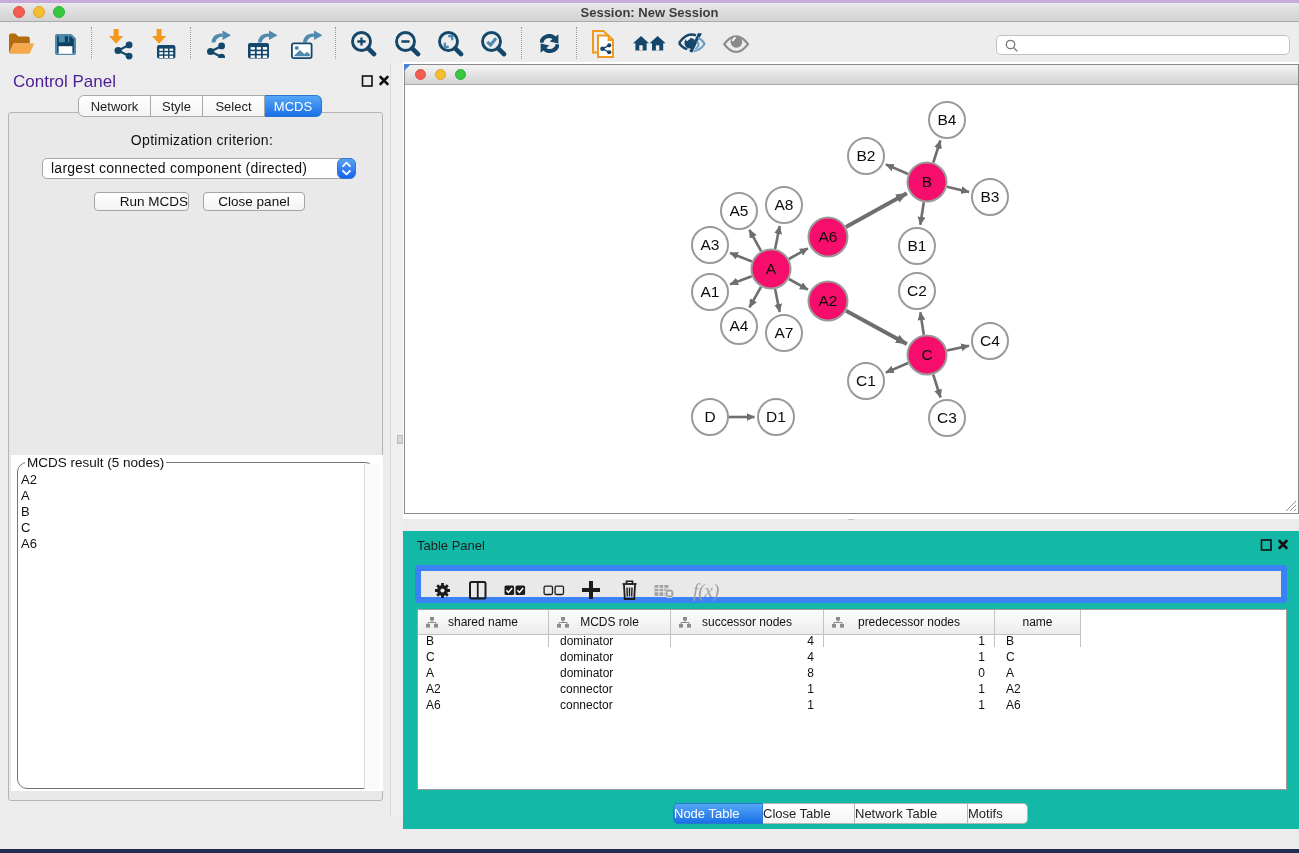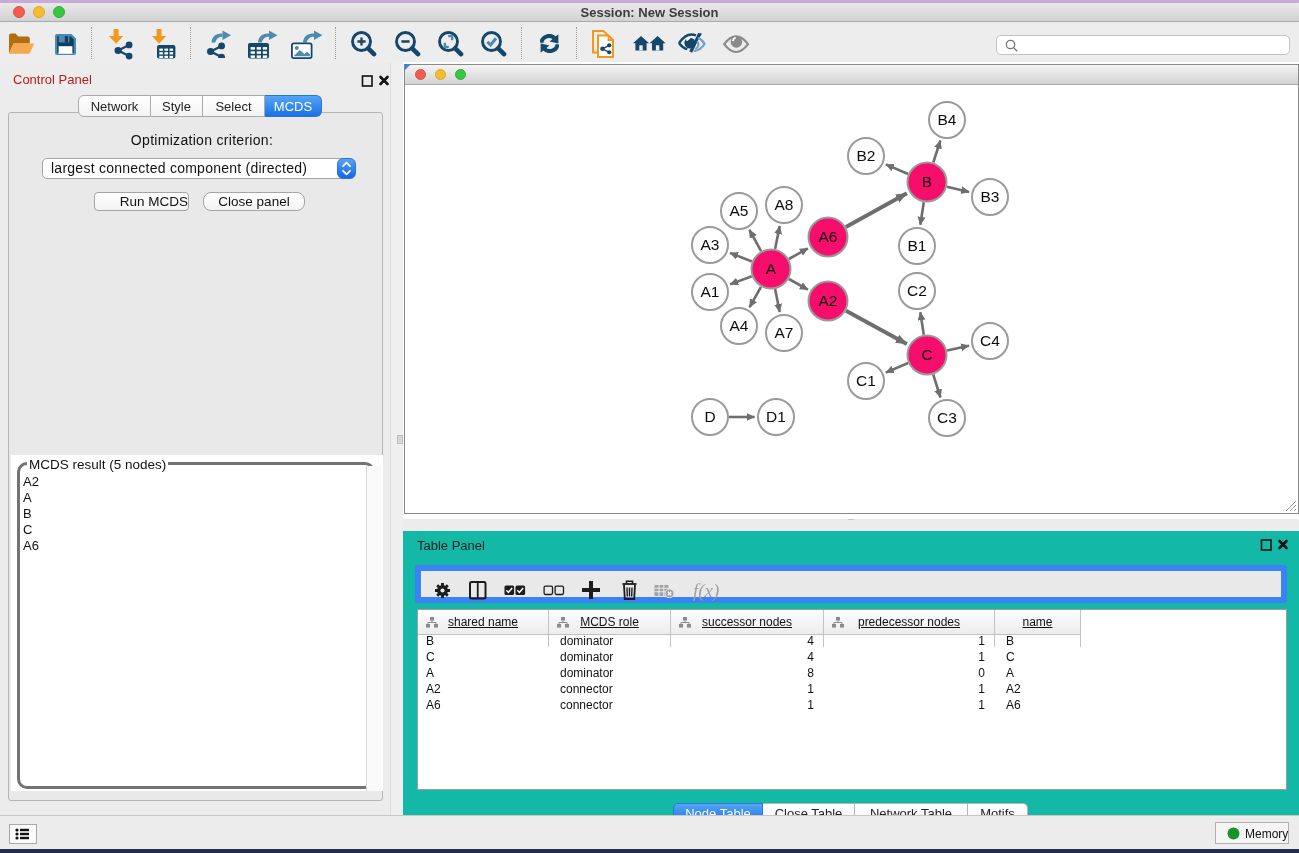--- a/index.html
+++ b/index.html
@@ -15,32 +15,32 @@
 #appwin { left:0; top:1px; width:1299px; height:848px; background:#ececec; border-radius:6px 6px 0 0; overflow:hidden; }
 #titlebar { left:0; top:0; width:1299px; height:21px; background:linear-gradient(#ebebeb,#d2d2d2); border-bottom:1px solid #ababab; border-radius:6px 6px 0 0; }
 .tl { position:absolute; top:5px; width:12px; height:12px; border-radius:50%; }
 #title { width:100%; text-align:center; top:4px; font-size:13px; color:#3c3c3c;font-weight:bold; }
 #toolbar { left:0; top:22px; width:1299px; height:40px; background:#ededed; }
 .sep { position:absolute; top:4px; height:32px; width:0; border-left:1px dotted #9a9a9a; }
 #searchbox { left:996px; top:12px; width:294px; height:20px; background:#fff; border:1px solid #c2c2c2; border-radius:5px; }
 
 
 #cpanel { left:0; top:62px; width:390px; height:754px; background:#ececec; }
-#cp-title { left:13px; top:9px; font-size:13px; color:#b91c1c; }
+#cp-title { left:13px; top:9px; font-size:17px; color:#4c1d95; }
 #cp-inner { left:8px; top:49px; width:375px; height:689px; background:#e9e9e9; border:1px solid #b5b5b5; border-radius:3px; }
 .tabs { position:absolute; left:78px; top:32px; height:22px; display:flex; z-index:5; font-size:13px; }
 .tab { background:linear-gradient(#ffffff,#f4f4f4); border:1px solid #a9a9a9; border-left:none; color:#222; text-align:center; line-height:21px; }
 .tab.first { border-left:1px solid #a9a9a9; border-radius:6px 0 0 6px; }
 .tab.sel { background:linear-gradient(#55a6f5,#1a70e8); color:#fff; border-color:#2a77d0; border-radius:0 6px 6px 0; }
 #optlab { width:388px; text-align:center; top:69px; left:8px; font-size:14px; color:#111; letter-spacing:0.3px; }
 #combo { left:42px; top:95px; width:312px; height:21px; background:#fff; border:1px solid #a5a5a5; border-radius:5px; font-size:14px; color:#111; line-height:19px; padding-left:8px; letter-spacing:0.25px; }
 #stepper { left:294px; top:-1px; width:19px; height:21px; background:linear-gradient(#58a3f4,#1563ee); border-radius:6px; border:1px solid #2a77d0; }
 .btn { position:absolute; height:19px; background:linear-gradient(#ffffff,#f3f3f3); border:1px solid #a5a5a5; border-radius:4px; font-size:13.5px; color:#111; text-align:center; line-height:17px; }
 #mcdsbox { left:11px; top:392px; width:372px; height:336px; background:#fff; }
-#groupborder { left:6px; top:7px; width:358px; height:327px; border:3px solid #737373; border-radius:10px; }
+#groupborder { left:6px; top:7px; width:358px; height:327px; border:1px solid #737373; border-radius:10px; }
 #grouplab { left:7px; top:-8px; font-size:13.5px; background:#fff; padding:0 2px; color:#111; }
 #mcdslist { left:3px; top:9px; font-size:13px; color:#111; line-height:16px; }
 #mcdsscroll { left:346px; top:1px; width:15px; height:325px; background:#fafafa; border-left:1px solid #d8d8d8; }
 
 
 #splitter { left:390px; top:62px; width:13px; height:754px; background:#efefef; border-left:1px solid #dcdcdc; }
 #sphandle { left:397px; top:434px; width:6px; height:9px; background:#d8d8d8; border:1px solid #bbb; }
 
 
 #mdi { left:403px; top:61px; width:896px; height:457px; background:#fff; }
@@ -51,24 +51,24 @@
 .gl { position:absolute; top:4px; width:11px; height:11px; border-radius:50%; }
 #gtext { width:100%; text-align:center; top:3px; font-size:13px; color:#333; }
 #grip { right:1px; bottom:1px; width:13px; height:13px; }
 
 
 #tpanel { left:403px; top:530px; width:896px; height:298px; background:#14b8a6; }
 #tp-title { left:14px; top:7px; font-size:13px; color:#1e1e1e; }
 #tp-toolbar { left:12px; top:34px; width:872px; height:38px; background:#e9e9e9; border:6px solid #3b82f6; border-radius:3px; }
 #tablebox { left:14px; top:78px; width:870px; height:181px; background:#fff; border:1px solid #9d9d9d; }
 #thead { left:0; top:0; width:663px; height:25px; background:linear-gradient(#fdfdfd,#ececec); border-bottom:1px solid #c0c0c0; font-size:12px; color:#111; }
-.th { position:absolute; top:0; height:37px; border-right:1px solid #c3c3c3; text-align:center; line-height:25px;text-decoration:underline; }
+.th { position:absolute; top:0; height:37px; border-right:1px solid #c3c3c3; text-align:center; line-height:25px; }
 .trow { position:absolute; font-size:12px; color:#111; height:16px; line-height:16px; }
 .bt-tabs { position:absolute; left:270px; top:272px; height:21px; display:flex; font-size:13px; }
-.btab { background:linear-gradient(#ffffff,#f4f4f4); border:1px solid #b5b5b5; border-left:none; color:#222; text-align:center; line-height:20px; }
+.btab { background:linear-gradient(#ffffff,#f4f4f4); border:1px solid #b5b5b5; border-left:none; color:#222; line-height:20px; }
 .btab.first { border-left:1px solid #b5b5b5; border-radius:5px 0 0 5px; background:linear-gradient(#55a6f5,#1a70e8); color:#fff; border-color:#2a77d0; }
 .btab.last { border-radius:0 5px 5px 0; }
 
 
 #statusbar { left:0; top:814px; width:1299px; height:34px; background:#ececec; border-top:1px solid #c7c7c7; }
 #listbtn { left:9px; top:8px; width:28px; height:20px; background:#fafafa; border:1px solid #a8a8a8; }
 #membtn { left:1215px; top:6px; width:74px; height:22px; background:#f5f5f5; border:1px solid #b0b0b0; font-size:12px; color:#111; }
 </style>
 </head>
 <body>
@@ -258,21 +258,21 @@
     <div class="abs" id="optlab">Optimization criterion:</div>
     <div class="abs" id="combo">largest connected component (directed)
       <div class="abs" id="stepper">
         <svg width="17" height="19" viewBox="0 0 17 19">
             <path d="M5 7.2 L8.5 3.7 L12 7.2" fill="none" stroke="#fff" stroke-width="1.8" stroke-linecap="round" stroke-linejoin="round"></path>
             <path d="M5 11.8 L8.5 15.3 L12 11.8" fill="none" stroke="#fff" stroke-width="1.8" stroke-linecap="round" stroke-linejoin="round"></path>
           </svg>
       </div>
     </div>
     <div class="btn" style="left:94px; top:129px; width:95px;text-align:right;">Run MCDS</div>
-    <div class="btn" style="left:203px; top:129px; width:102px;border-radius:8px;">Close panel</div>
+    <div class="btn" style="left:203px; top:129px; width:102px;">Close panel</div>
     <div class="abs" id="mcdsbox">
       <div class="abs" id="groupborder">
         <div class="abs" id="grouplab">MCDS result (5 nodes)</div>
         <div class="abs" id="mcdslist">A2<br>A<br>B<br>C<br>A6</div>
         <div class="abs" id="mcdsscroll"></div>
       </div>
     </div>
   </div>
   <div class="abs" id="splitter"></div>
   <div class="abs" id="sphandle"></div>
@@ -475,35 +475,15 @@
         </div>
     </div>
     <div class="bt-tabs">
       <div class="btab first" style="width:90px;">Node Table</div>
       <div class="btab" style="width:92px;">Close Table</div>
       <div class="btab" style="width:113px;">Network Table</div>
       <div class="btab last" style="width:60px;">Motifs</div>
     </div>
   </div>
 
-  <div class="abs" id="statusbar">
-    <div class="abs" id="listbtn">
-      <svg width="26" height="18" viewBox="0 0 26 18">
-          <g fill="#111">
-            <circle cx="7" cy="5" r="1.6"></circle>
-            <circle cx="7" cy="9" r="1.6"></circle>
-            <circle cx="7" cy="13" r="1.6"></circle>
-            <rect x="10" y="3.8" width="9" height="2.4"></rect>
-            <rect x="10" y="7.8" width="9" height="2.4"></rect>
-            <rect x="10" y="11.8" width="9" height="2.4"></rect>
-          </g>
-        </svg>
-    </div>
-    <div class="abs" id="membtn">
-      <svg width="13" height="13" style="position:absolute;left:11px;top:4px;" viewBox="0 0 13 13">
-          <circle cx="6.5" cy="6.5" r="6" fill="#18922c"></circle>
-        </svg>
-      <span style="position:absolute;left:29px;top:4px;">Memory</span>
-    </div>
-  </div>
 </div>
 <div class="abs" id="topstrip"></div>
 <div class="abs" id="botstrip"></div>
 
 </body></html>

